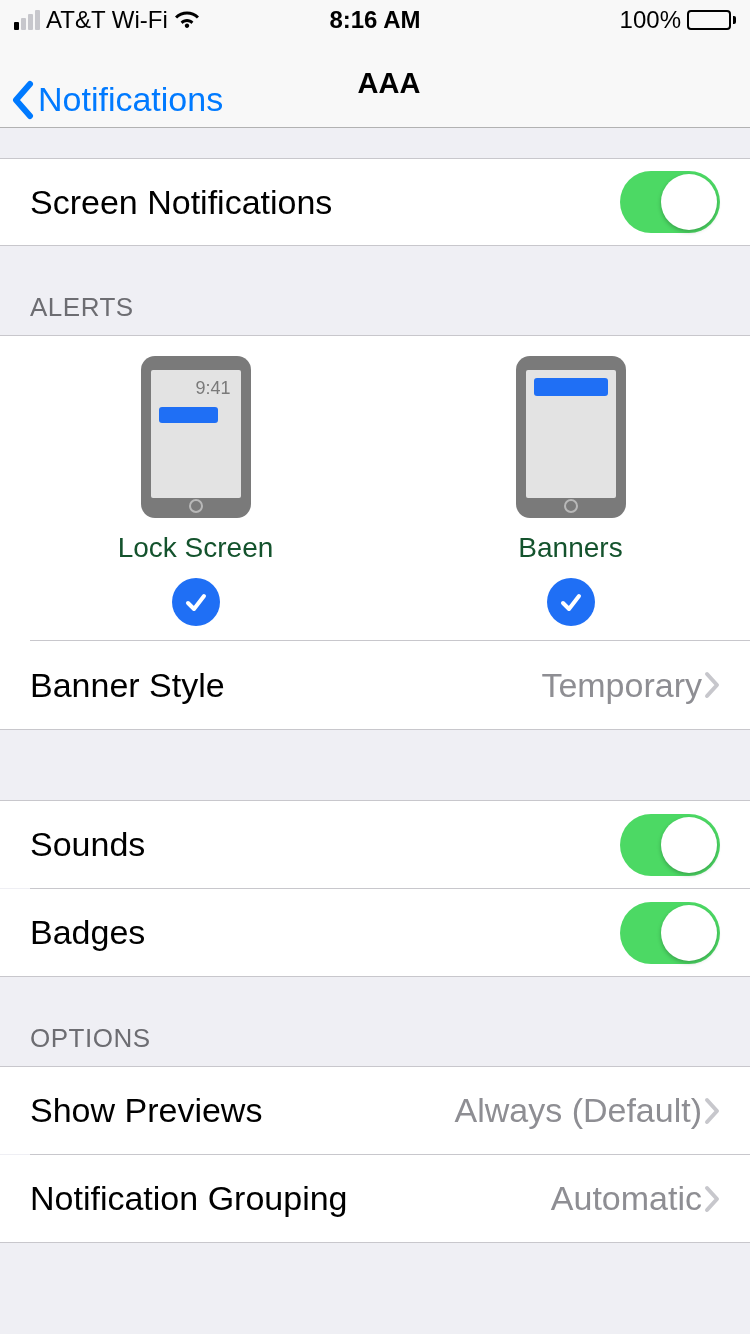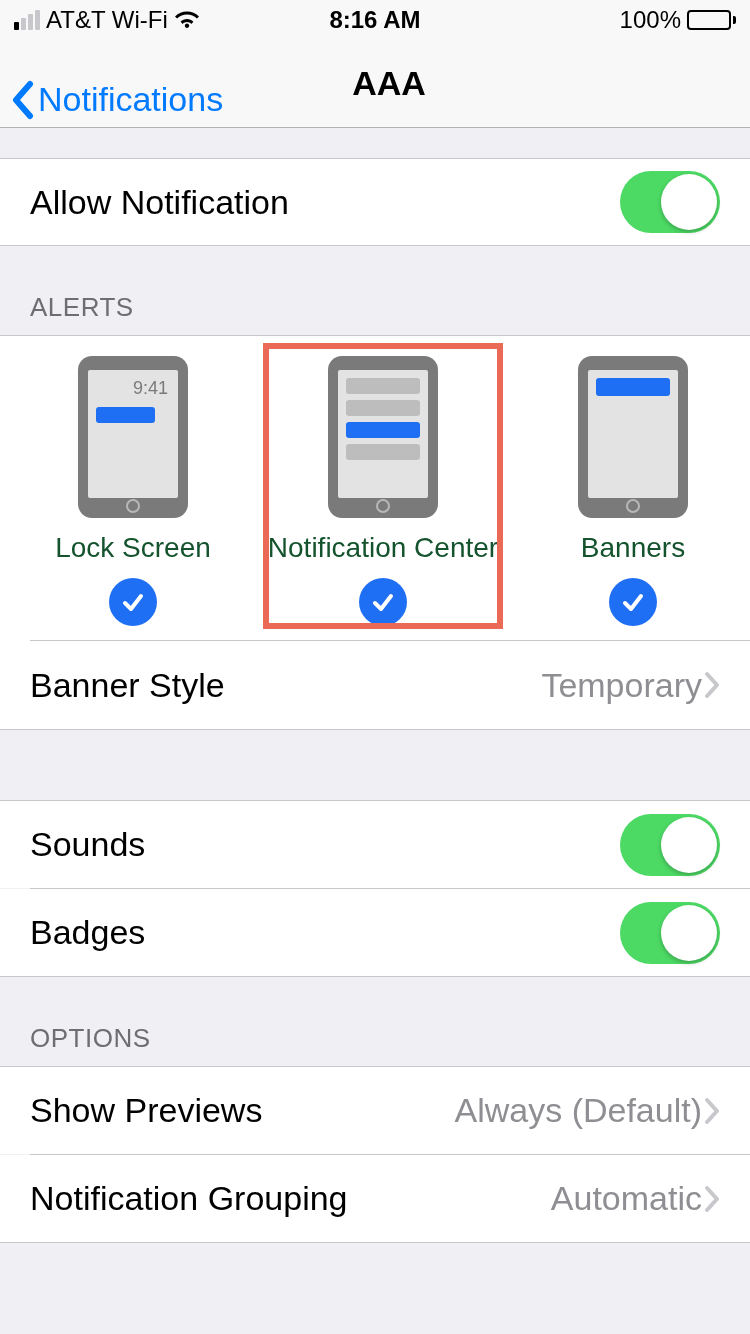--- a/index.html
+++ b/index.html
@@ -57,21 +57,21 @@
     color: #007aff;
     font-size: 34px;
     gap: 4px;
     margin-top: 32px;
   }
   .nav-back svg { display:block; }
   .nav-title {
     position: absolute;
     left: 0; right: 0;
     text-align: center;
-    font-size: 34px;
+    font-size: 29px;
     font-weight: 600;
     pointer-events: none;
     padding-left: 28px;
   }
   .section-header {
     font-size: 26px;
     color: #6d6d72;
     padding: 46px 30px 12px 30px;
     text-transform: uppercase;
     letter-spacing: 0.5px;
@@ -199,21 +199,21 @@
       <svg width="24" height="40" viewBox="0 0 24 40">
           <polyline points="20,4 6,20 20,36" fill="none" stroke="#007aff" stroke-width="6" stroke-linecap="round" stroke-linejoin="round"></polyline>
         </svg>
     </span>
     <span>Notifications</span>
   </div>
   <div class="nav-title">AAA</div>
 </div>
 
 <div class="cell first-cell">
-  <span>Allow Notification</span>
+  <span>Screen Notifications</span>
   <span class="toggle">
       <span class="knob"></span>
     </span>
 </div>
 
 <div class="section-header">ALERTS</div>
 
 <div class="alerts-panel">
   <div class="alerts-row">
 
@@ -226,37 +226,20 @@
         <div class="phone-home"></div>
       </div>
       <div class="alert-label">Lock Screen</div>
       <div class="check-circle">
         <svg width="26" height="26" viewBox="0 0 26 26">
             <polyline points="5,14 11,20 21,7" fill="none" stroke="#fff" stroke-width="4" stroke-linecap="round" stroke-linejoin="round"></polyline>
           </svg>
       </div>
     </div>
 
-    <div class="alert-col highlight">
-      <div class="phone">
-        <div class="phone-screen">
-          <div class="bar gray"></div>
-          <div class="bar gray"></div>
-          <div class="bar blue"></div>
-          <div class="bar gray"></div>
-        </div>
-        <div class="phone-home"></div>
-      </div>
-      <div class="alert-label">Notification Center</div>
-      <div class="check-circle">
-        <svg width="26" height="26" viewBox="0 0 26 26">
-            <polyline points="5,14 11,20 21,7" fill="none" stroke="#fff" stroke-width="4" stroke-linecap="round" stroke-linejoin="round"></polyline>
-          </svg>
-      </div>
-    </div>
 
     <div class="alert-col">
       <div class="phone">
         <div class="phone-screen">
           <div class="banner-bar"></div>
         </div>
         <div class="phone-home"></div>
       </div>
       <div class="alert-label">Banners</div>
       <div class="check-circle">

